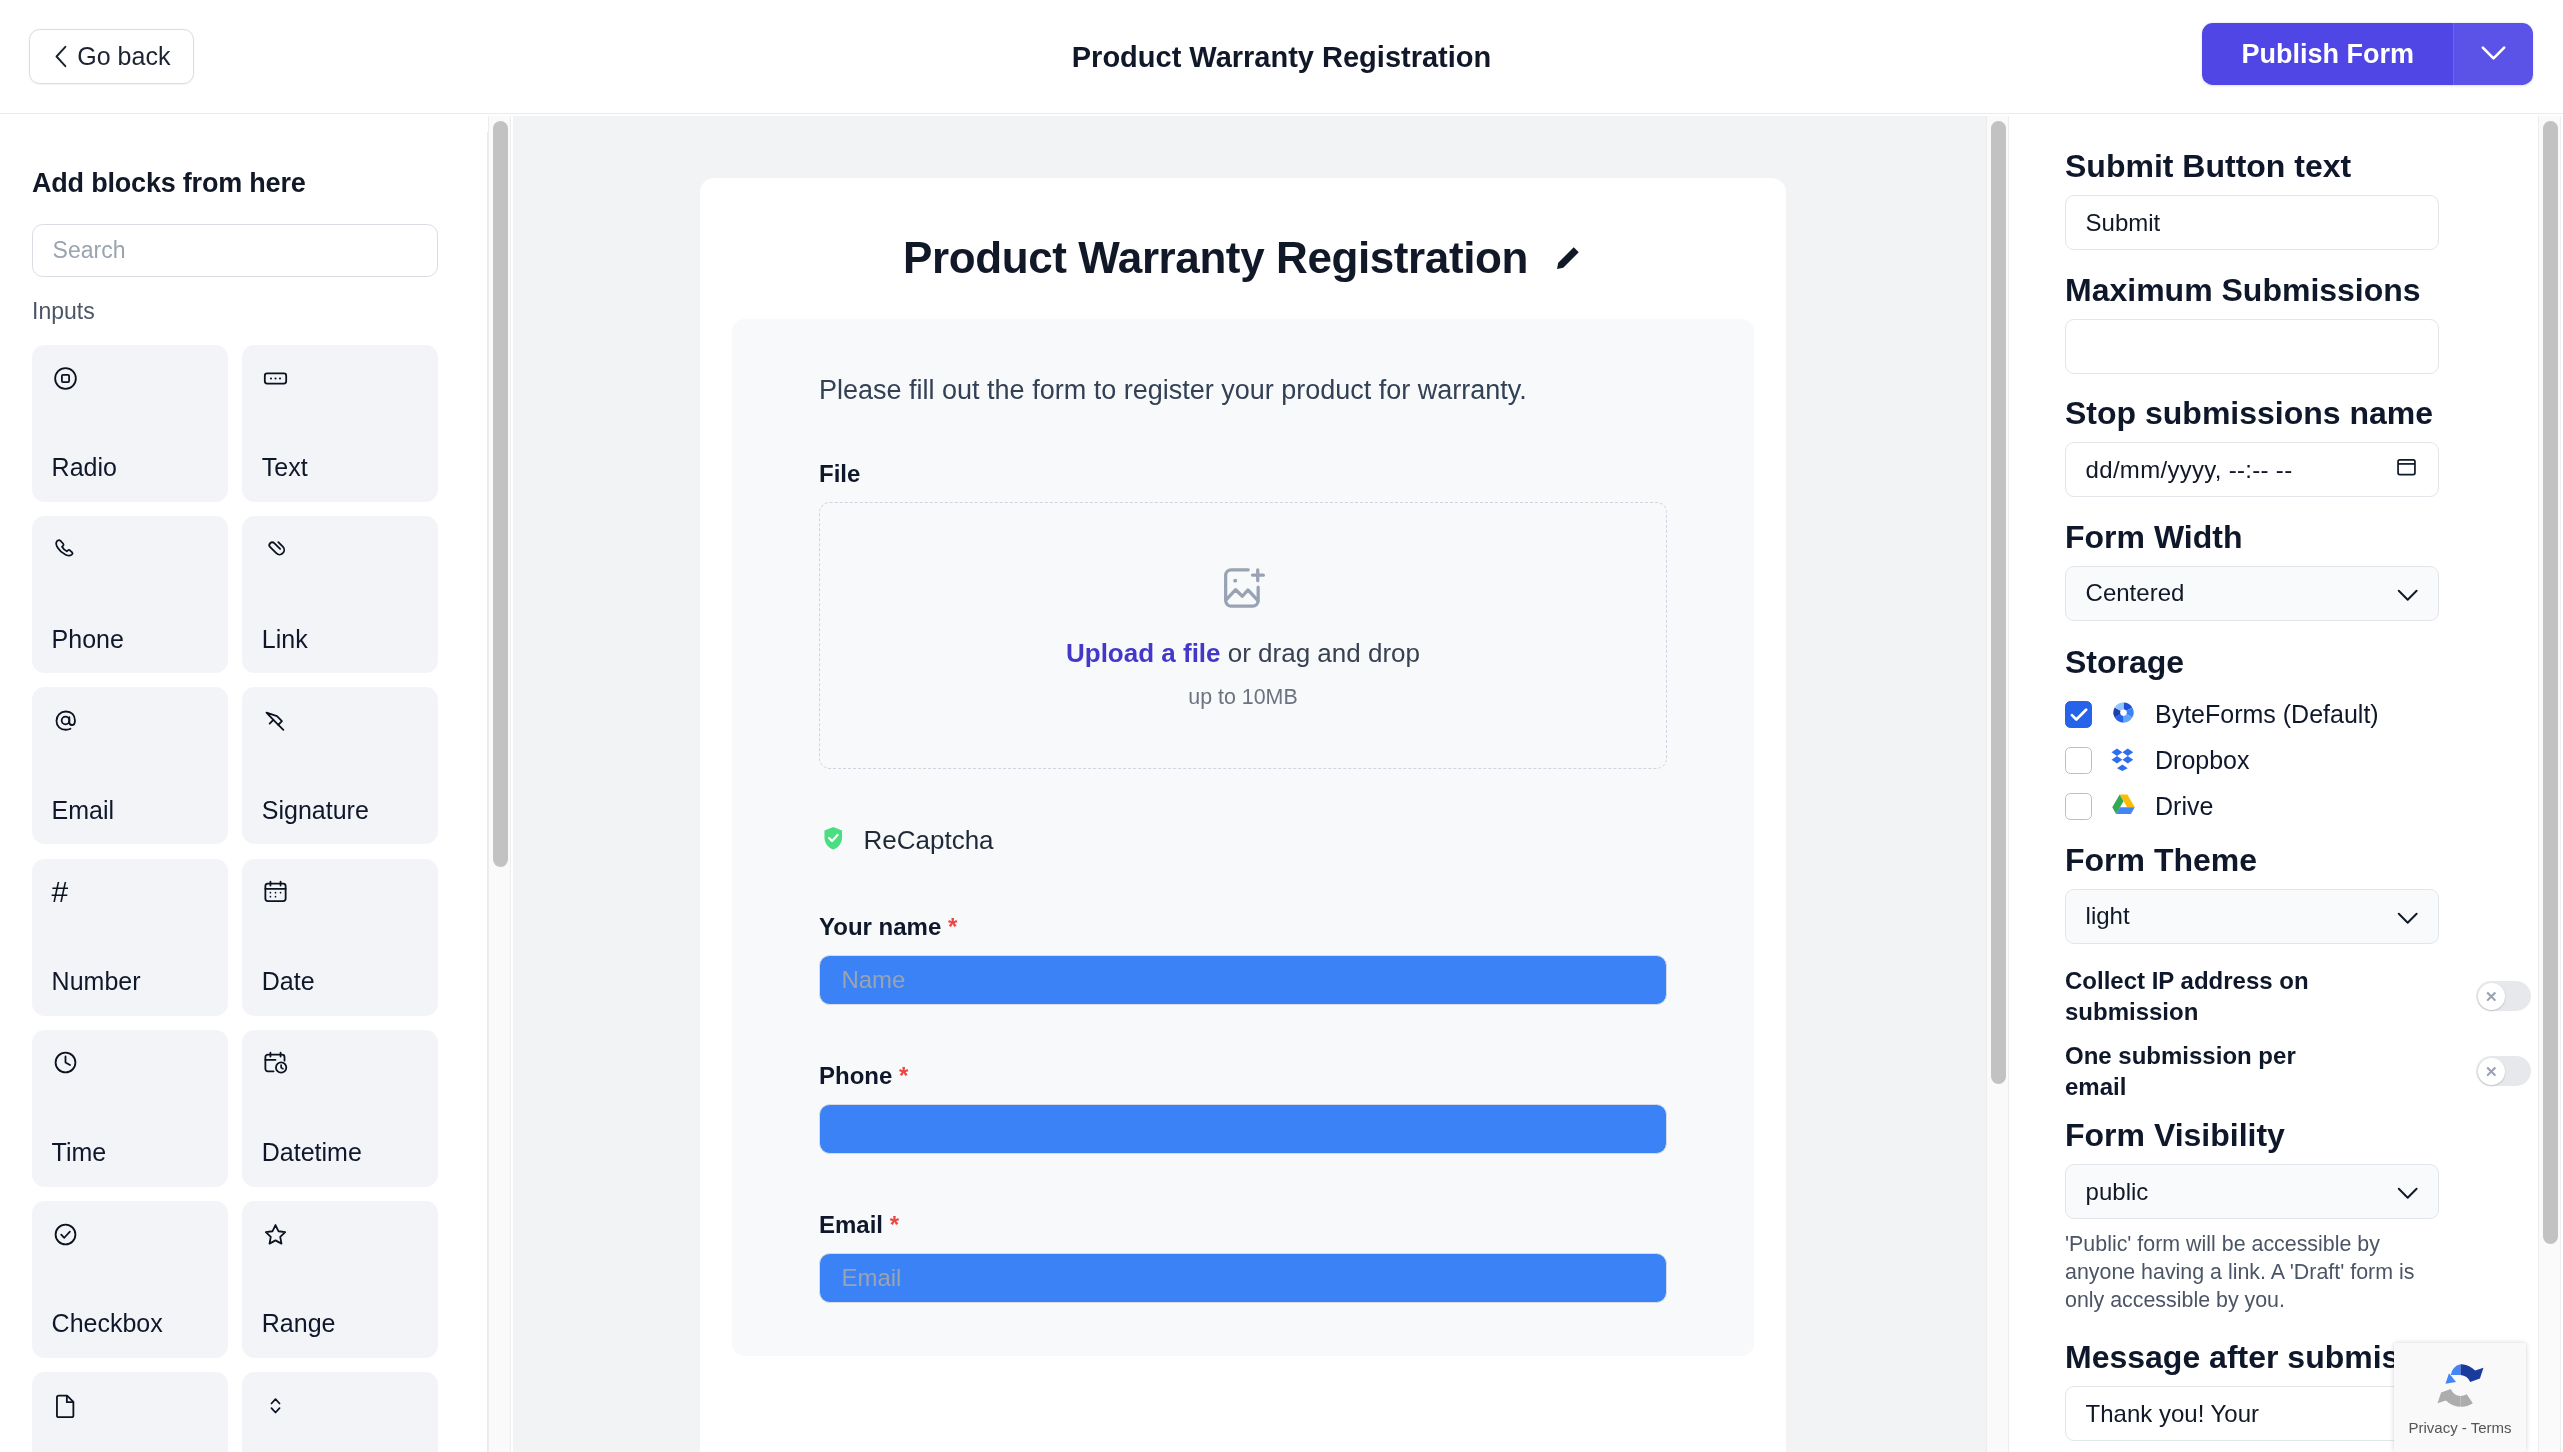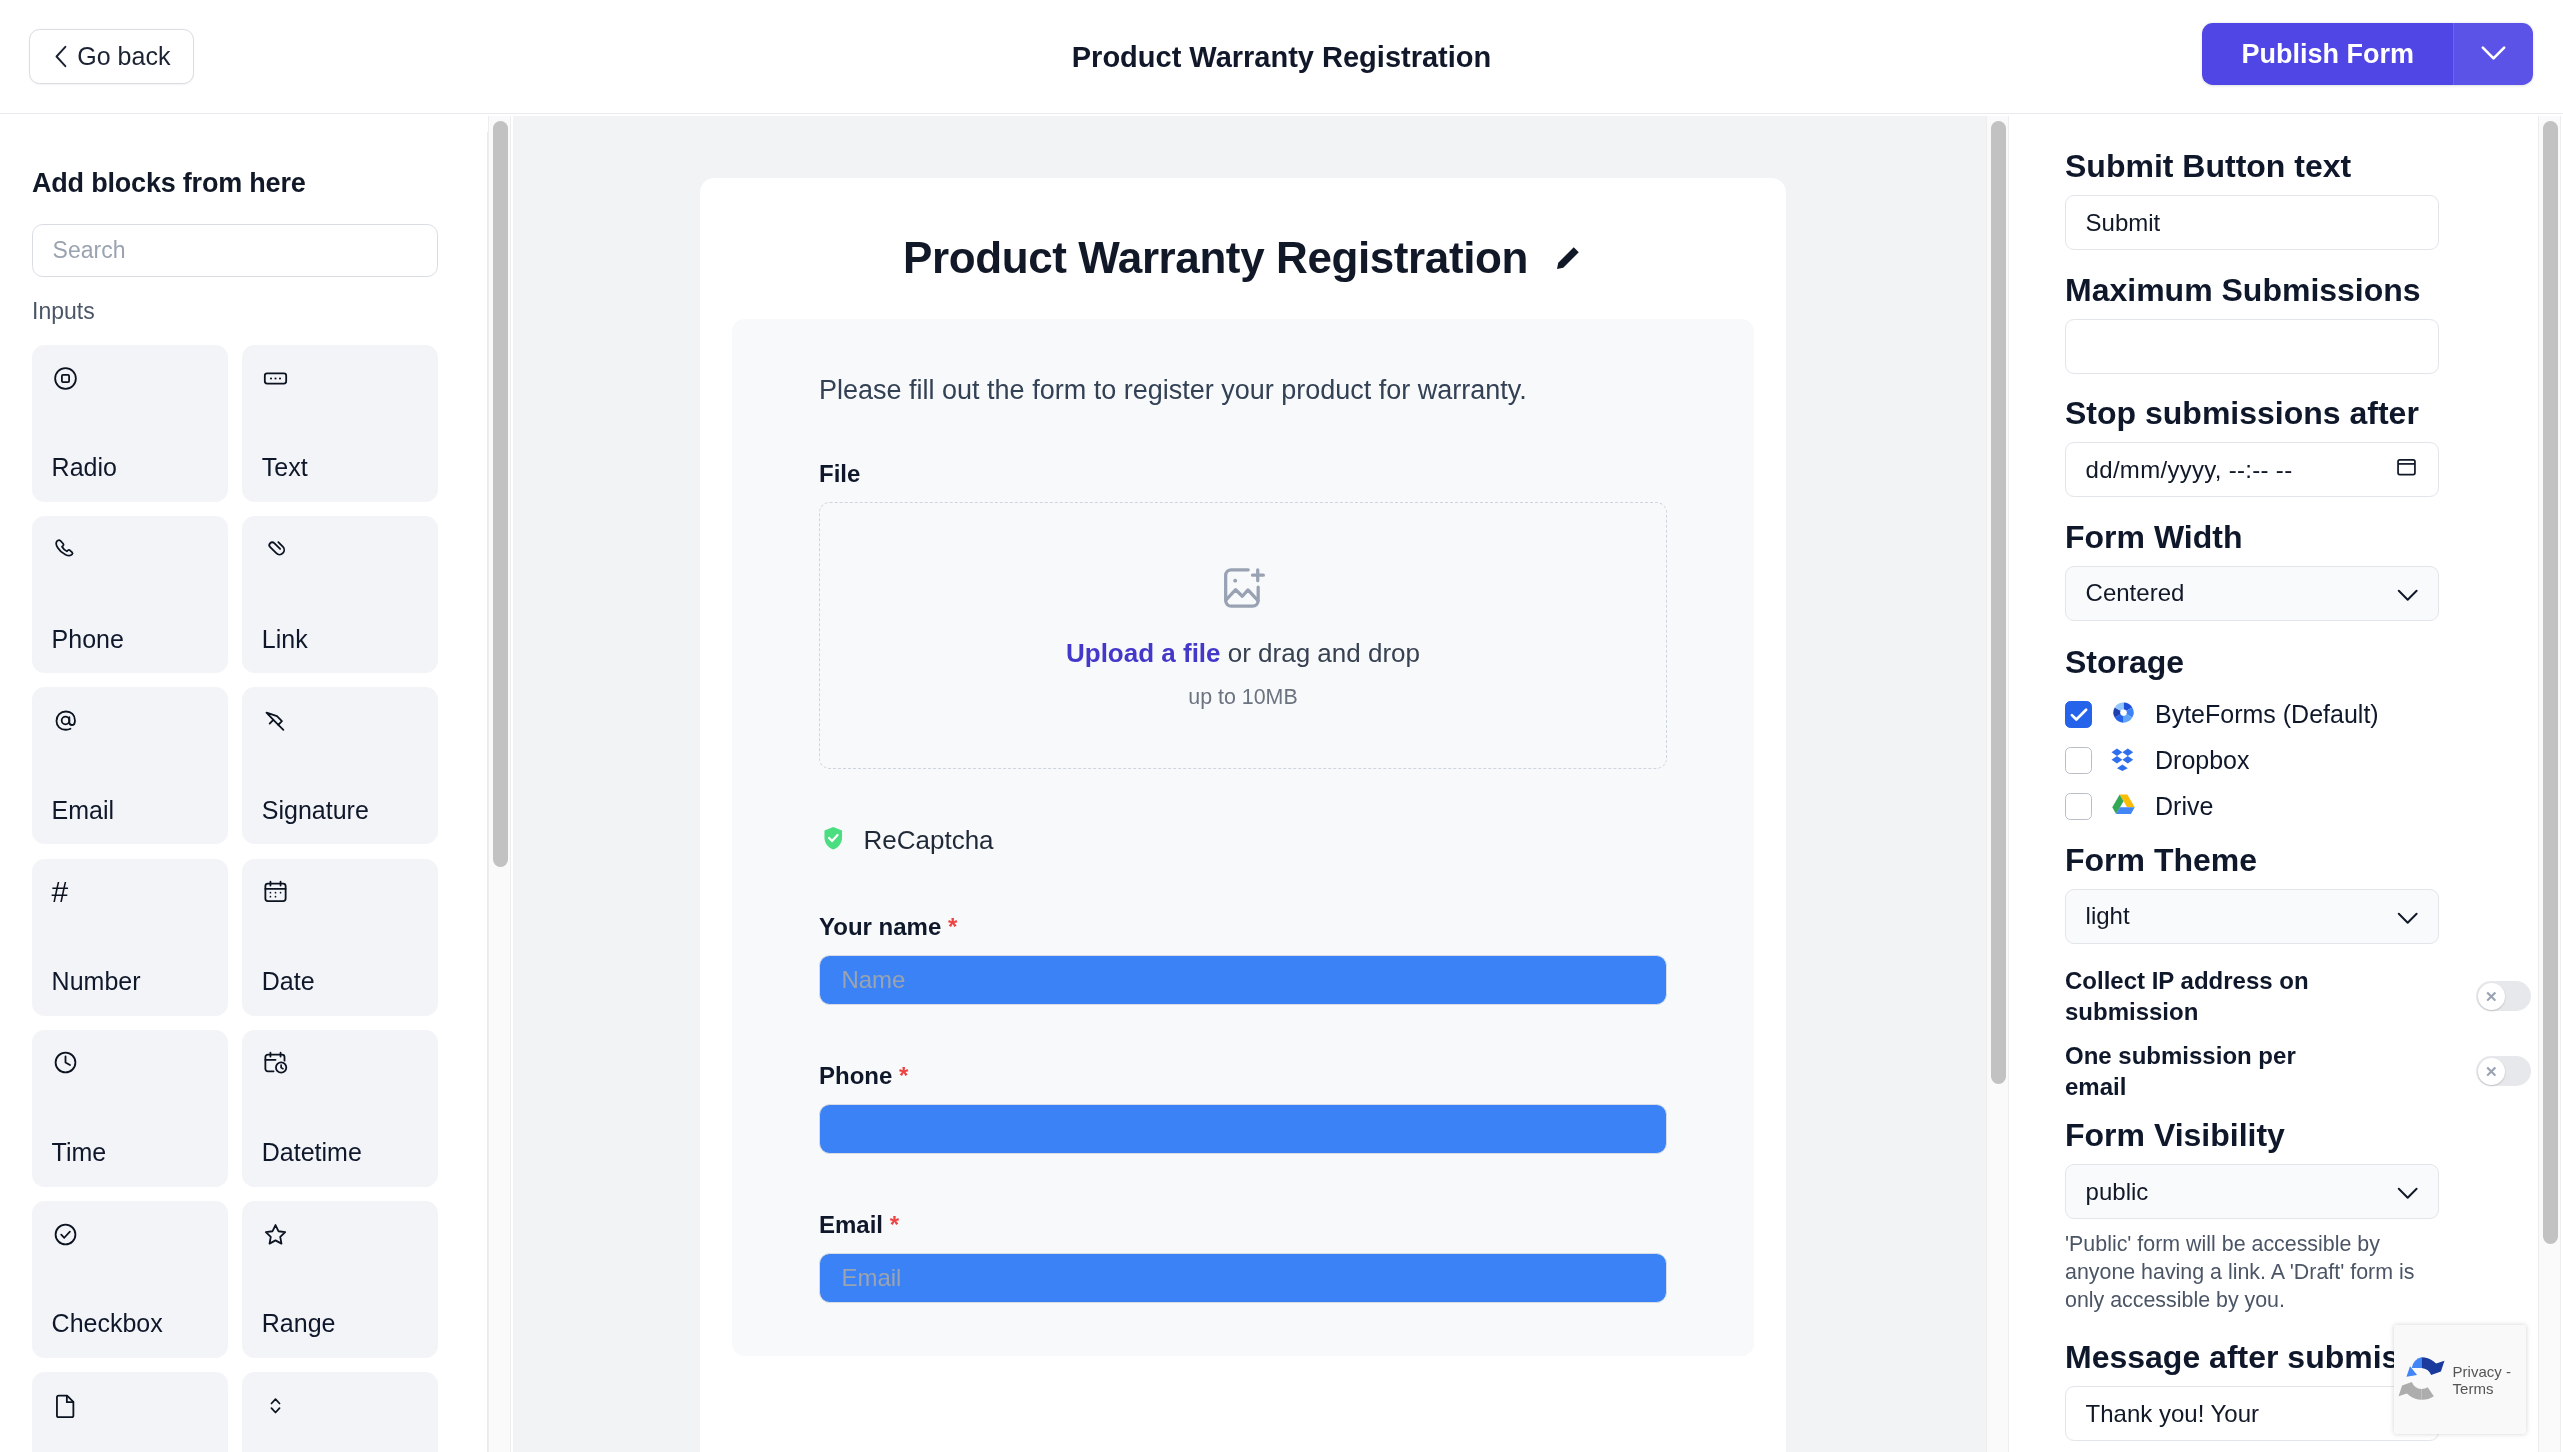--- a/index.html
+++ b/index.html
@@ -210,25 +210,25 @@
     position: absolute; top: 1.8px; left: 1.8px;
     width: 27px; height: 27px; border-radius: 50%;
     background: #fff; box-shadow: 0 0.9px 1.8px rgba(0,0,0,.18);
     display: flex; align-items: center; justify-content: center;
     color: #98a2b3; font-size: 15px; font-weight: 700;
   }
   .help-text { font-size: 21.4px; color: #4b5565; line-height: 1.32; margin-bottom: 23px; width: 374px; }
 
   
   .rc-badge {
-    position: absolute; right: 37px; bottom: 18px;
+    position: absolute; right: 37px; bottom: 0;
     width: 132px; height: 109px; background: #f9f9f9;
     border-radius: 2.7px;
     box-shadow: 0 0 5.3px rgba(0,0,0,.18);
-    display: flex; flex-direction: row; align-items: center; justify-content: center;
+    display: flex; flex-direction: column; align-items: center; justify-content: center;
     gap: 3.6px;
     z-index: 8;
   }
   .rc-badge .rcb-text { font-size: 15px; color: #555; }
   .topstrip { position: absolute; top: 0; left: 0; width: 2563px; height: 2.7px; background: #6b7280; }
 </style>
 </head>
 <body>
 
 <div id="app">
@@ -487,21 +487,21 @@
   </div>
 
   <div class="rightpanel">
 
     <div class="rp-label">Submit Button text</div>
     <input class="rp-input" type="text" value="Submit" style="">
 
     <div class="rp-label">Maximum Submissions</div>
     <input class="rp-input" type="text" value="" style="">
 
-    <div class="rp-label">Stop submissions after</div>
+    <div class="rp-label">Stop submissions name</div>
     <div class="rp-input date">
       <span>dd/mm/yyyy, --:-- --</span>
       <span>
         <svg width="23" height="23" viewBox="0 0 24 24" fill="none">
             <rect x="3.2" y="5" width="17.6" height="15.4" rx="1.8" stroke="#111827" stroke-width="1.8"></rect>
             <path d="M3.2 9.3h17.6" stroke="#111827" stroke-width="1.8"></path>
           </svg>
       </span>
     </div>
 

